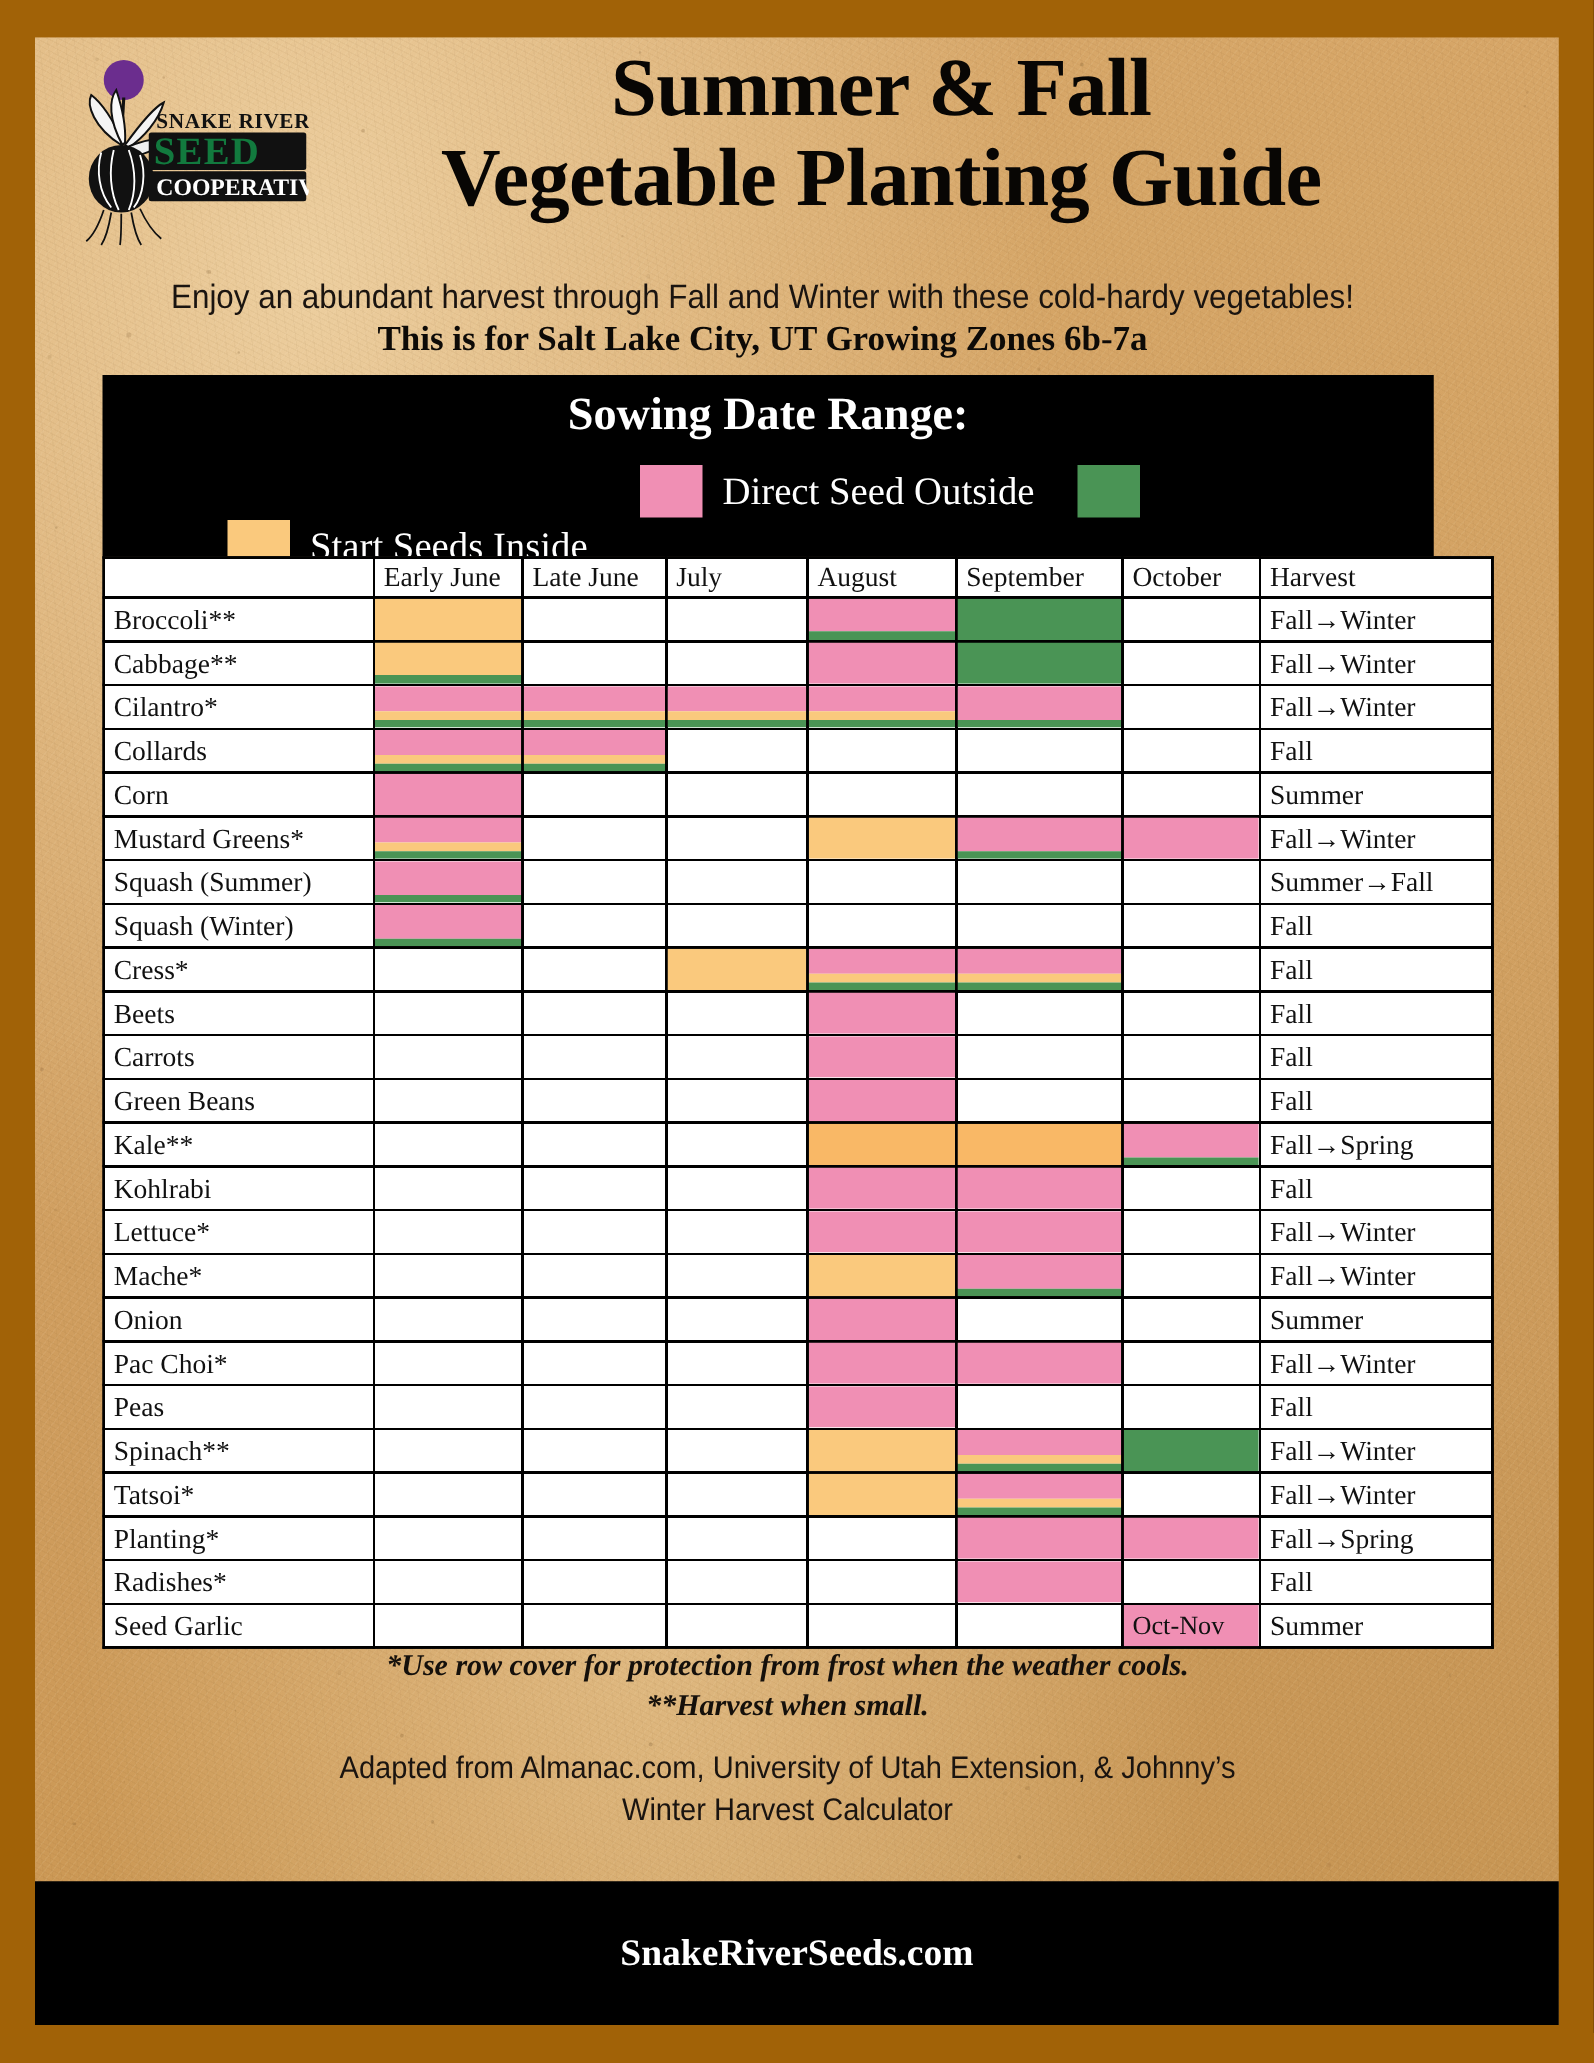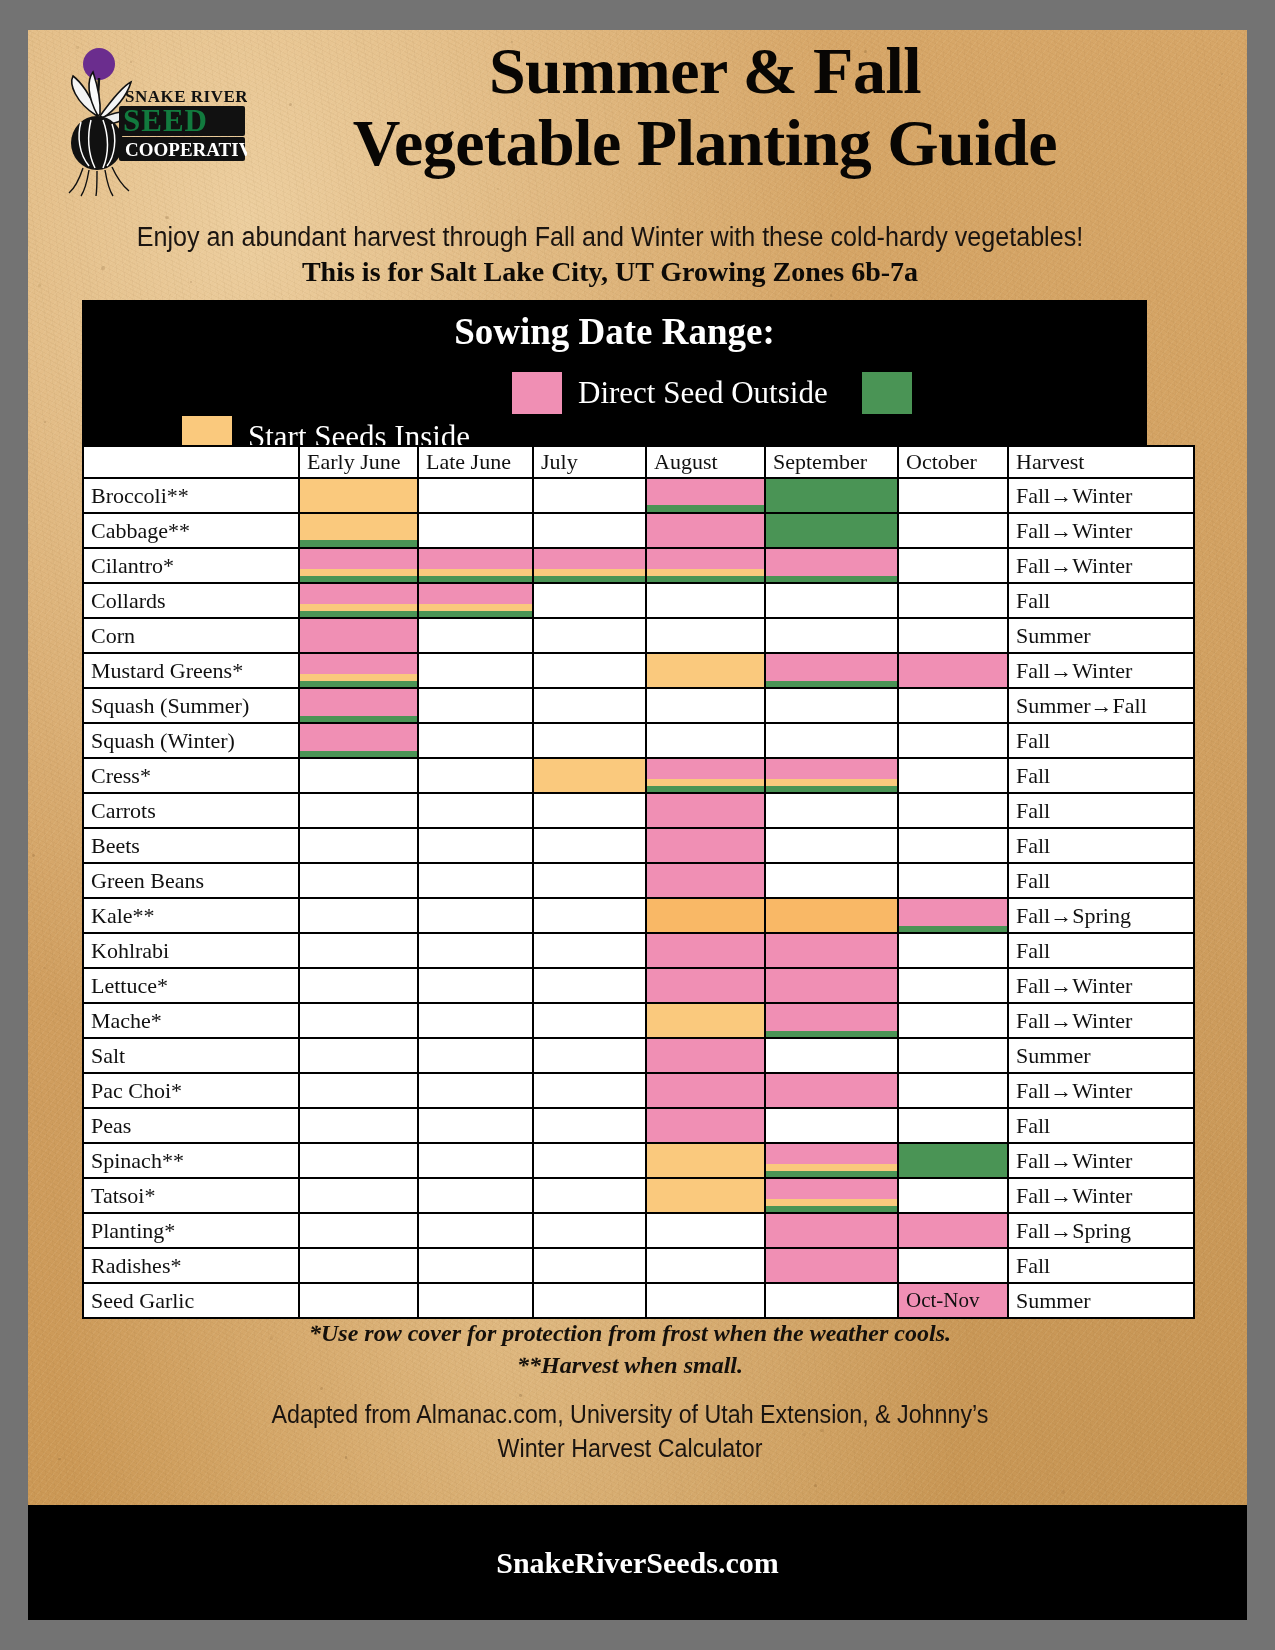--- a/index.html
+++ b/index.html
@@ -4,21 +4,21 @@
 <style>
   html,body{margin:0;padding:0;}
   body{
     width:1275px;height:1650px;
     background:#000;
     font-family:"Liberation Serif", serif;
     overflow:hidden;
   }
   .poster{
     position:absolute;left:0;top:0;width:1275px;height:1650px;
-    background:#737373;
+    background:#a16207;
   }
   
   .kraft{
     position:absolute;left:28px;top:30px;width:1219px;height:1590px;
     background:
       radial-gradient(ellipse at 18% 12%, rgba(255,240,205,.55) 0%, rgba(255,240,205,0) 42%),
       radial-gradient(ellipse at 78% 30%, rgba(214,168,104,.45) 0%, rgba(214,168,104,0) 46%),
       radial-gradient(ellipse at 40% 78%, rgba(255,236,196,.40) 0%, rgba(255,236,196,0) 44%),
       radial-gradient(ellipse at 88% 88%, rgba(196,150,90,.40) 0%, rgba(196,150,90,0) 50%),
       linear-gradient(170deg,#d8a86a 0%,#d3a162 35%,#cf9d5e 60%,#c9954f 100%);
@@ -567,141 +567,141 @@
             <div class="cellbox">
               <div class="band" style="height: 62%; background: rgb(240, 143, 180);"></div>
               <div class="band" style="height: 19%; background: rgb(250, 201, 125);"></div>
               <div class="band" style="height: 19%; background: rgb(74, 148, 85);"></div>
             </div>
           </td>
           <td></td>
           <td class="harv">Fall</td>
         </tr>
         <tr>
+          <td class="vname">Beets</td>
+          <td></td>
+          <td></td>
+          <td></td>
+          <td>
+            <div class="cellbox">
+              <div class="band" style="height: 100%; background: rgb(240, 143, 180);"></div>
+            </div>
+          </td>
+          <td></td>
+          <td></td>
+          <td class="harv">Fall</td>
+        </tr>
+        <tr>
           <td class="vname">Carrots</td>
           <td></td>
           <td></td>
           <td></td>
           <td>
             <div class="cellbox">
               <div class="band" style="height: 100%; background: rgb(240, 143, 180);"></div>
             </div>
           </td>
           <td></td>
           <td></td>
           <td class="harv">Fall</td>
         </tr>
         <tr>
-          <td class="vname">Beets</td>
+          <td class="vname">Green Beans</td>
           <td></td>
           <td></td>
           <td></td>
           <td>
             <div class="cellbox">
               <div class="band" style="height: 100%; background: rgb(240, 143, 180);"></div>
             </div>
           </td>
           <td></td>
           <td></td>
           <td class="harv">Fall</td>
         </tr>
         <tr>
-          <td class="vname">Green Beans</td>
-          <td></td>
-          <td></td>
-          <td></td>
-          <td>
-            <div class="cellbox">
-              <div class="band" style="height: 100%; background: rgb(240, 143, 180);"></div>
-            </div>
-          </td>
-          <td></td>
+          <td class="vname">Kale**</td>
+          <td></td>
+          <td></td>
+          <td></td>
+          <td>
+            <div class="cellbox">
+              <div class="band" style="height: 100%; background: rgb(249, 184, 102);"></div>
+            </div>
+          </td>
+          <td>
+            <div class="cellbox">
+              <div class="band" style="height: 100%; background: rgb(249, 184, 102);"></div>
+            </div>
+          </td>
+          <td>
+            <div class="cellbox">
+              <div class="band" style="height: 81%; background: rgb(240, 143, 180);"></div>
+              <div class="band" style="height: 19%; background: rgb(74, 148, 85);"></div>
+            </div>
+          </td>
+          <td class="harv">Fall→Spring</td>
+        </tr>
+        <tr>
+          <td class="vname">Kohlrabi</td>
+          <td></td>
+          <td></td>
+          <td></td>
+          <td>
+            <div class="cellbox">
+              <div class="band" style="height: 100%; background: rgb(240, 143, 180);"></div>
+            </div>
+          </td>
+          <td>
+            <div class="cellbox">
+              <div class="band" style="height: 100%; background: rgb(240, 143, 180);"></div>
+            </div>
+          </td>
           <td></td>
           <td class="harv">Fall</td>
         </tr>
         <tr>
-          <td class="vname">Kale**</td>
-          <td></td>
-          <td></td>
-          <td></td>
-          <td>
-            <div class="cellbox">
-              <div class="band" style="height: 100%; background: rgb(249, 184, 102);"></div>
-            </div>
-          </td>
-          <td>
-            <div class="cellbox">
-              <div class="band" style="height: 100%; background: rgb(249, 184, 102);"></div>
+          <td class="vname">Lettuce*</td>
+          <td></td>
+          <td></td>
+          <td></td>
+          <td>
+            <div class="cellbox">
+              <div class="band" style="height: 100%; background: rgb(240, 143, 180);"></div>
+            </div>
+          </td>
+          <td>
+            <div class="cellbox">
+              <div class="band" style="height: 100%; background: rgb(240, 143, 180);"></div>
+            </div>
+          </td>
+          <td></td>
+          <td class="harv">Fall→Winter</td>
+        </tr>
+        <tr>
+          <td class="vname">Mache*</td>
+          <td></td>
+          <td></td>
+          <td></td>
+          <td>
+            <div class="cellbox">
+              <div class="band" style="height: 100%; background: rgb(250, 201, 125);"></div>
             </div>
           </td>
           <td>
             <div class="cellbox">
               <div class="band" style="height: 81%; background: rgb(240, 143, 180);"></div>
               <div class="band" style="height: 19%; background: rgb(74, 148, 85);"></div>
             </div>
           </td>
-          <td class="harv">Fall→Spring</td>
-        </tr>
-        <tr>
-          <td class="vname">Kohlrabi</td>
-          <td></td>
-          <td></td>
-          <td></td>
-          <td>
-            <div class="cellbox">
-              <div class="band" style="height: 100%; background: rgb(240, 143, 180);"></div>
-            </div>
-          </td>
-          <td>
-            <div class="cellbox">
-              <div class="band" style="height: 100%; background: rgb(240, 143, 180);"></div>
-            </div>
-          </td>
-          <td></td>
-          <td class="harv">Fall</td>
-        </tr>
-        <tr>
-          <td class="vname">Lettuce*</td>
-          <td></td>
-          <td></td>
-          <td></td>
-          <td>
-            <div class="cellbox">
-              <div class="band" style="height: 100%; background: rgb(240, 143, 180);"></div>
-            </div>
-          </td>
-          <td>
-            <div class="cellbox">
-              <div class="band" style="height: 100%; background: rgb(240, 143, 180);"></div>
-            </div>
-          </td>
           <td></td>
           <td class="harv">Fall→Winter</td>
         </tr>
         <tr>
-          <td class="vname">Mache*</td>
-          <td></td>
-          <td></td>
-          <td></td>
-          <td>
-            <div class="cellbox">
-              <div class="band" style="height: 100%; background: rgb(250, 201, 125);"></div>
-            </div>
-          </td>
-          <td>
-            <div class="cellbox">
-              <div class="band" style="height: 81%; background: rgb(240, 143, 180);"></div>
-              <div class="band" style="height: 19%; background: rgb(74, 148, 85);"></div>
-            </div>
-          </td>
-          <td></td>
-          <td class="harv">Fall→Winter</td>
-        </tr>
-        <tr>
-          <td class="vname">Salt</td>
+          <td class="vname">Onion</td>
           <td></td>
           <td></td>
           <td></td>
           <td>
             <div class="cellbox">
               <div class="band" style="height: 100%; background: rgb(240, 143, 180);"></div>
             </div>
           </td>
           <td></td>
           <td></td>

